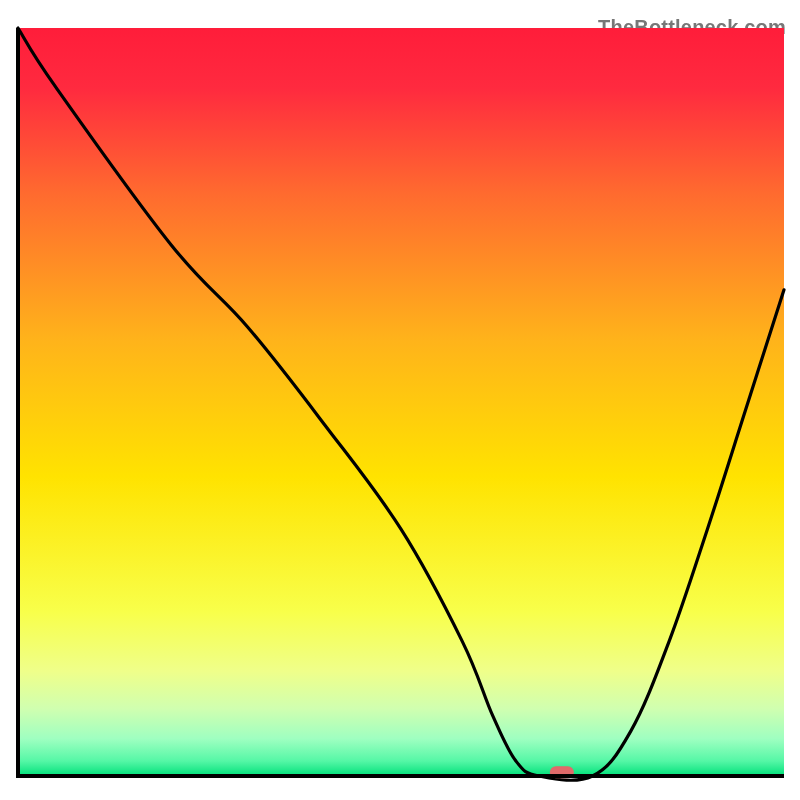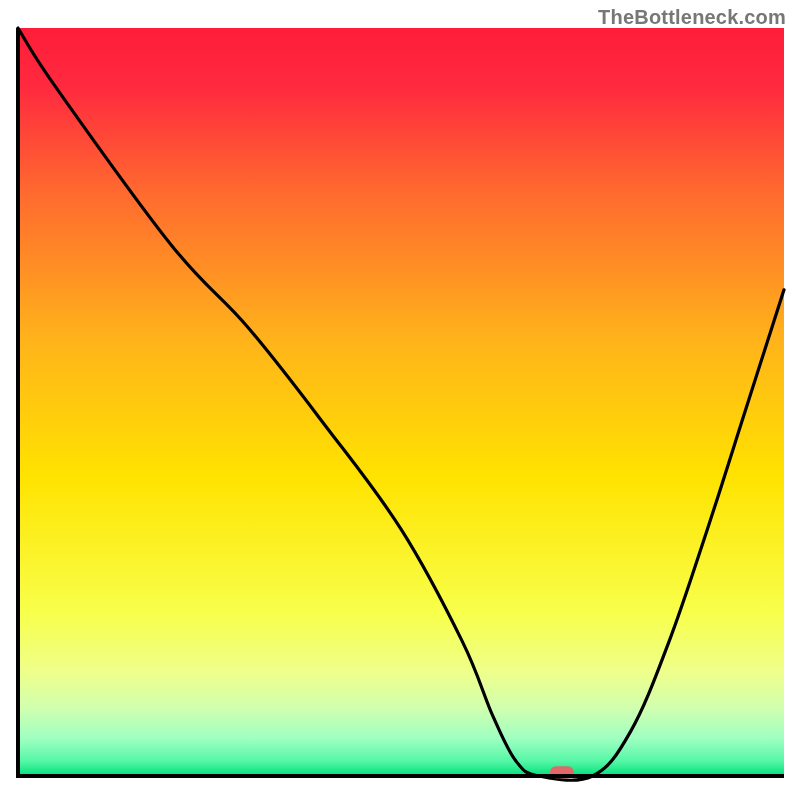--- a/index.html
+++ b/index.html
@@ -10,21 +10,21 @@
     background: #ffffff;
     font-family: Arial, Helvetica, sans-serif;
   }
   .chart-container {
     position: relative;
     width: 800px;
     height: 800px;
   }
   .watermark {
     position: absolute;
-    top: 6px;
+    top: 16px;
     right: 14px;
     font-size: 20px;
     font-weight: 600;
     color: #777777;
     letter-spacing: 0.2px;
   }
   svg.plot {
     position: absolute;
     left: 0;
     top: 0;

